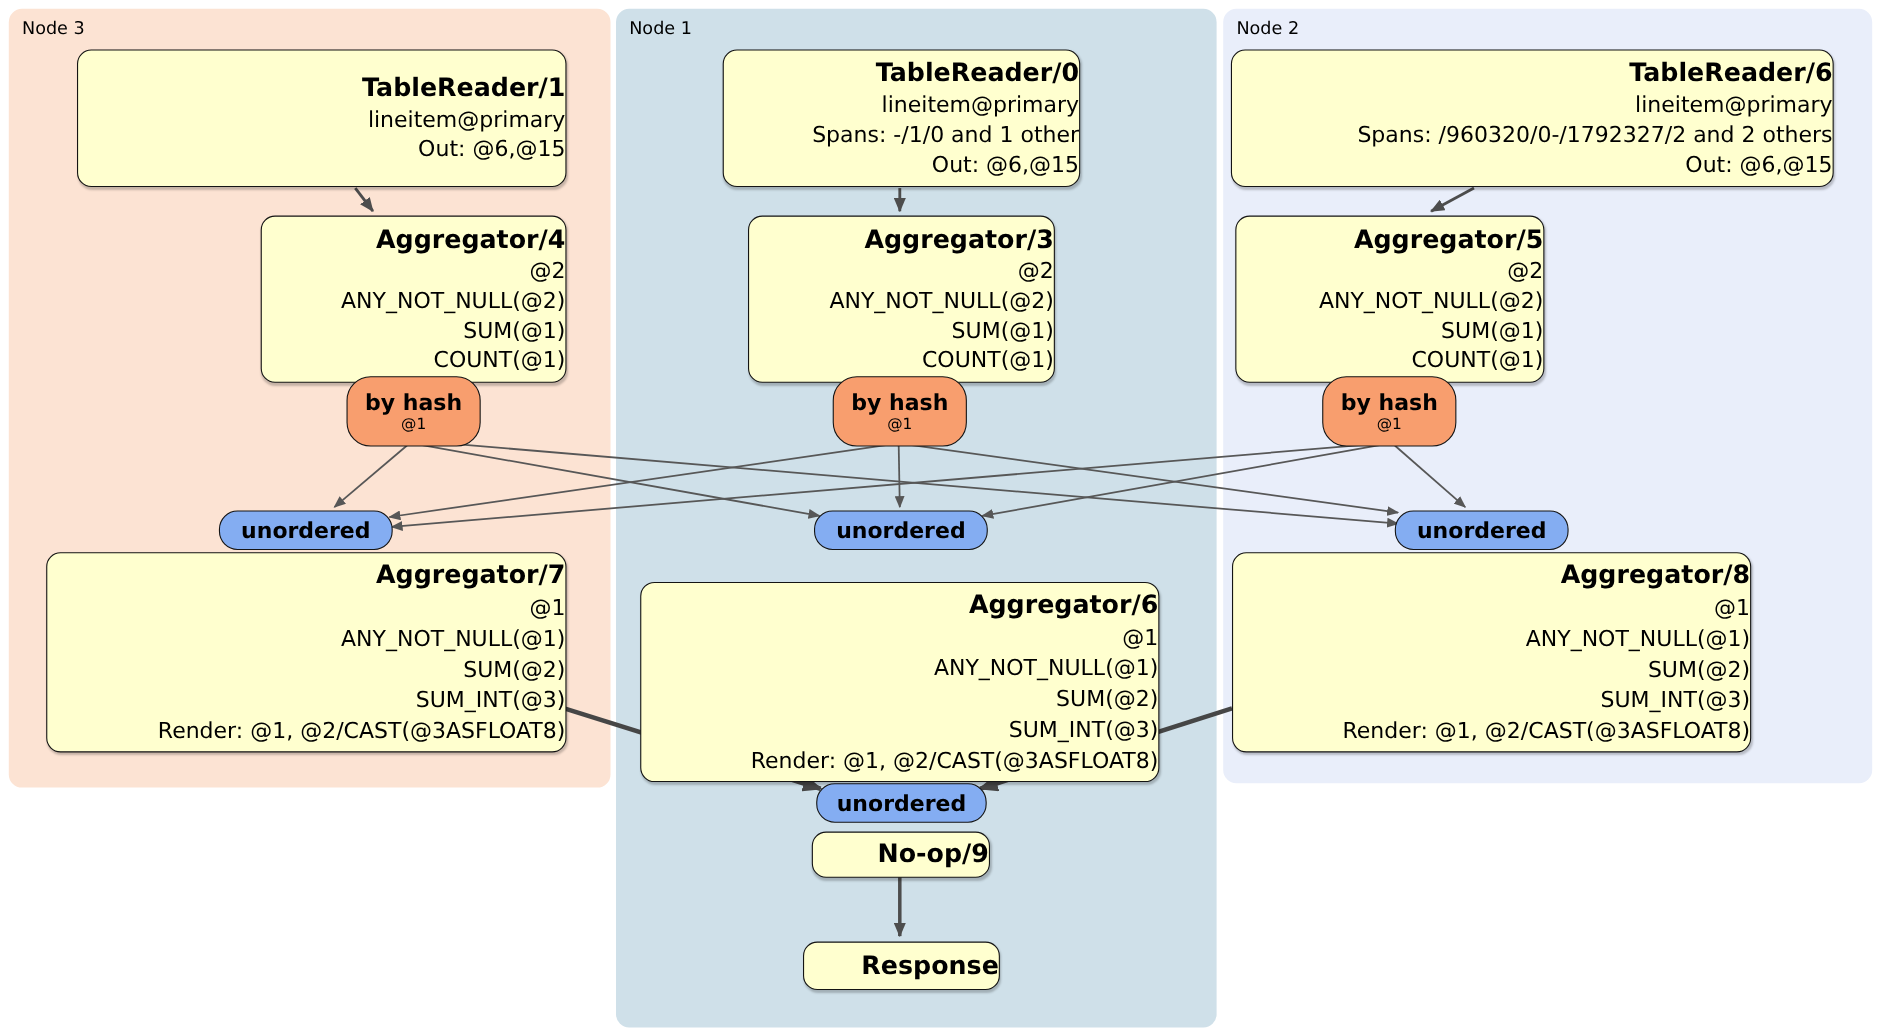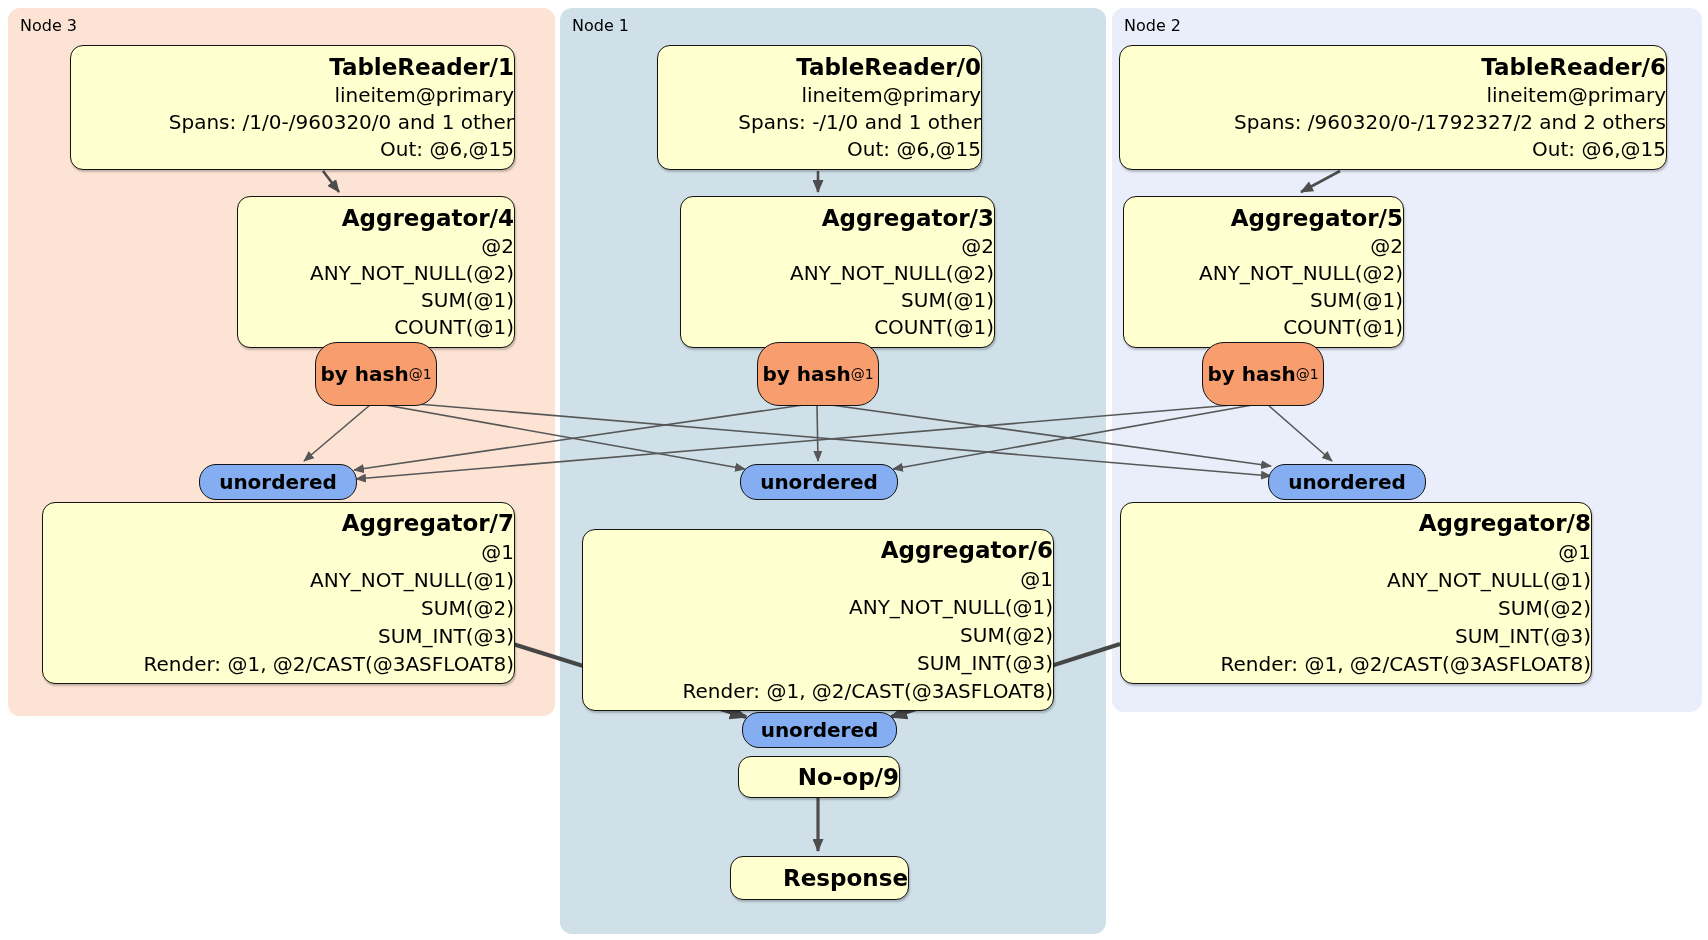--- a/index.html
+++ b/index.html
@@ -20,21 +20,21 @@
     position:absolute;background:#ffffcf;border:1.6px solid #141414;border-radius:13px;
     display:flex;flex-direction:column;justify-content:center;align-items:flex-end;
     box-shadow:1px 2px 2px rgba(0,0,0,0.22);
   }
   .proc-title{font-weight:bold;font-size:23px;line-height:29px;white-space:nowrap;}
   .proc-line{font-size:20px;line-height:27px;white-space:nowrap;}
   .proc-big .proc-line{line-height:28px;}
 
   .router{
     position:absolute;background:#f89e6e;border:1.6px solid #141414;border-radius:22px;
-    display:flex;flex-direction:row;justify-content:center;align-items:center;
+    display:flex;flex-direction:column;justify-content:center;align-items:center;
     z-index:4;
   }
   .router-title{font-weight:bold;font-size:20px;line-height:24px;}
   .router-sub{font-size:14px;line-height:17px;}
 
   .sync{
     position:absolute;background:#84adf2;border:1.6px solid #141414;border-radius:17px;
     display:flex;justify-content:center;align-items:center;z-index:4;
     font-weight:bold;font-size:20px;
   }
@@ -84,21 +84,20 @@
     <line x1="513" y1="644" x2="746" y2="717" stroke="#464646" stroke-width="4.2" marker-end="url(#ah-thick)"></line>
     <line x1="817" y1="683" x2="817" y2="707" stroke="#464646" stroke-width="4.2" marker-end="url(#ah-thick)"></line>
     <line x1="1120" y1="644" x2="891" y2="717" stroke="#464646" stroke-width="4.2" marker-end="url(#ah-thick)"></line>
 
     <line x1="818" y1="789" x2="818" y2="851" stroke="#4d4d4d" stroke-width="3.2" marker-end="url(#ah-med)"></line>
   </svg>
 
   <div class="proc" style="left:70px;top:45px;width:443px;height:123px;">
     <div class="proc-title">TableReader/1</div>
     <div class="proc-line">lineitem@primary</div>
-    <div class="proc-line">Spans: /1/0-/960320/0 and 1 other</div>
     <div class="proc-line">Out: @6,@15</div>
   </div>
   <div class="proc" style="left:657px;top:45px;width:323px;height:123px;">
     <div class="proc-title">TableReader/0</div>
     <div class="proc-line">lineitem@primary</div>
     <div class="proc-line">Spans: -/1/0 and 1 other</div>
     <div class="proc-line">Out: @6,@15</div>
   </div>
   <div class="proc" style="left:1119px;top:45px;width:546px;height:123px;">
     <div class="proc-title">TableReader/6</div>
@@ -107,21 +106,21 @@
     <div class="proc-line">Out: @6,@15</div>
   </div>
 
   <div class="proc" style="left:237px;top:196px;width:276px;height:150px;">
     <div class="proc-title">Aggregator/4</div>
     <div class="proc-line">@2</div>
     <div class="proc-line">ANY_NOT_NULL(@2)</div>
     <div class="proc-line">SUM(@1)</div>
     <div class="proc-line">COUNT(@1)</div>
   </div>
-  <div class="proc" style="left:680px;top:196px;width:277px;height:150px;padding-left:36px;">
+  <div class="proc" style="left:680px;top:196px;width:277px;height:150px;">
     <div class="proc-title">Aggregator/3</div>
     <div class="proc-line">@2</div>
     <div class="proc-line">ANY_NOT_NULL(@2)</div>
     <div class="proc-line">SUM(@1)</div>
     <div class="proc-line">COUNT(@1)</div>
   </div>
   <div class="proc" style="left:1123px;top:196px;width:279px;height:150px;">
     <div class="proc-title">Aggregator/5</div>
     <div class="proc-line">@2</div>
     <div class="proc-line">ANY_NOT_NULL(@2)</div>

